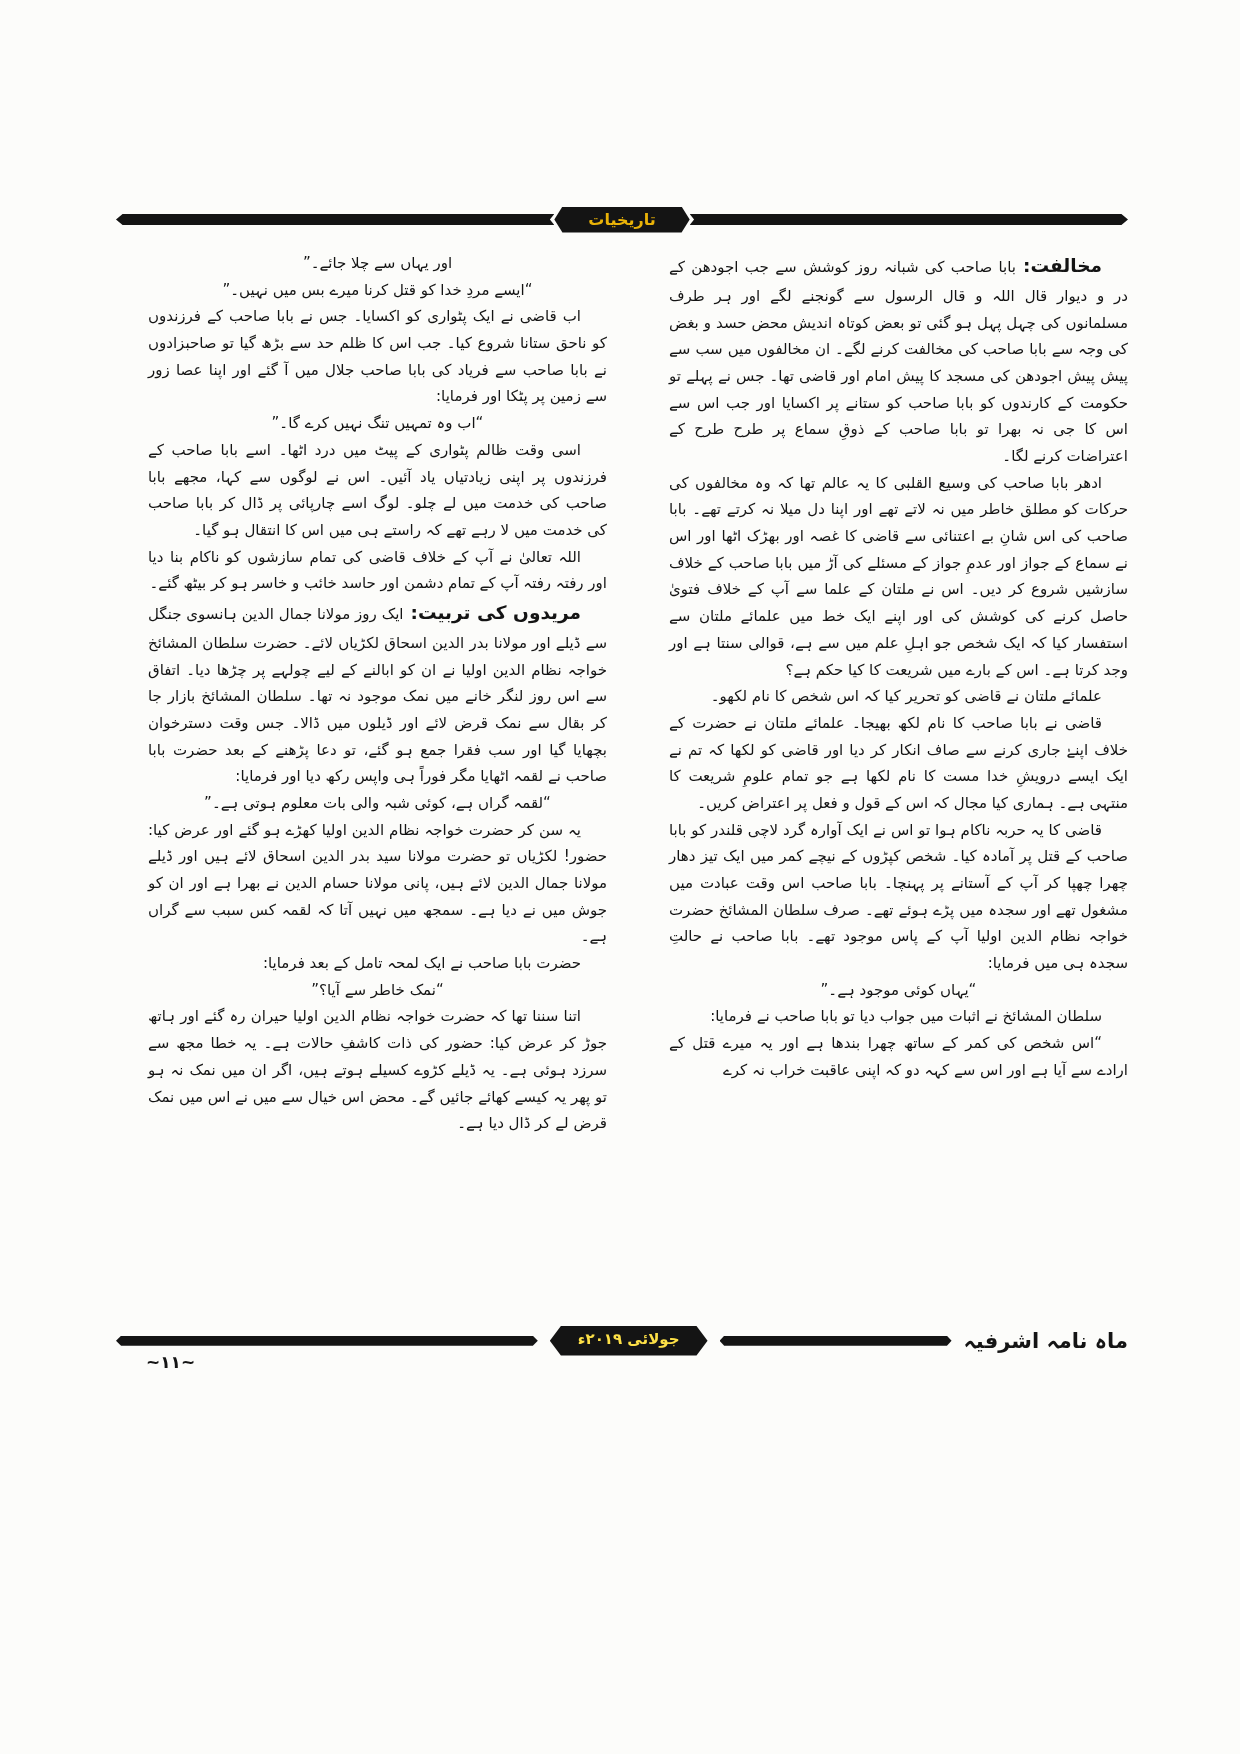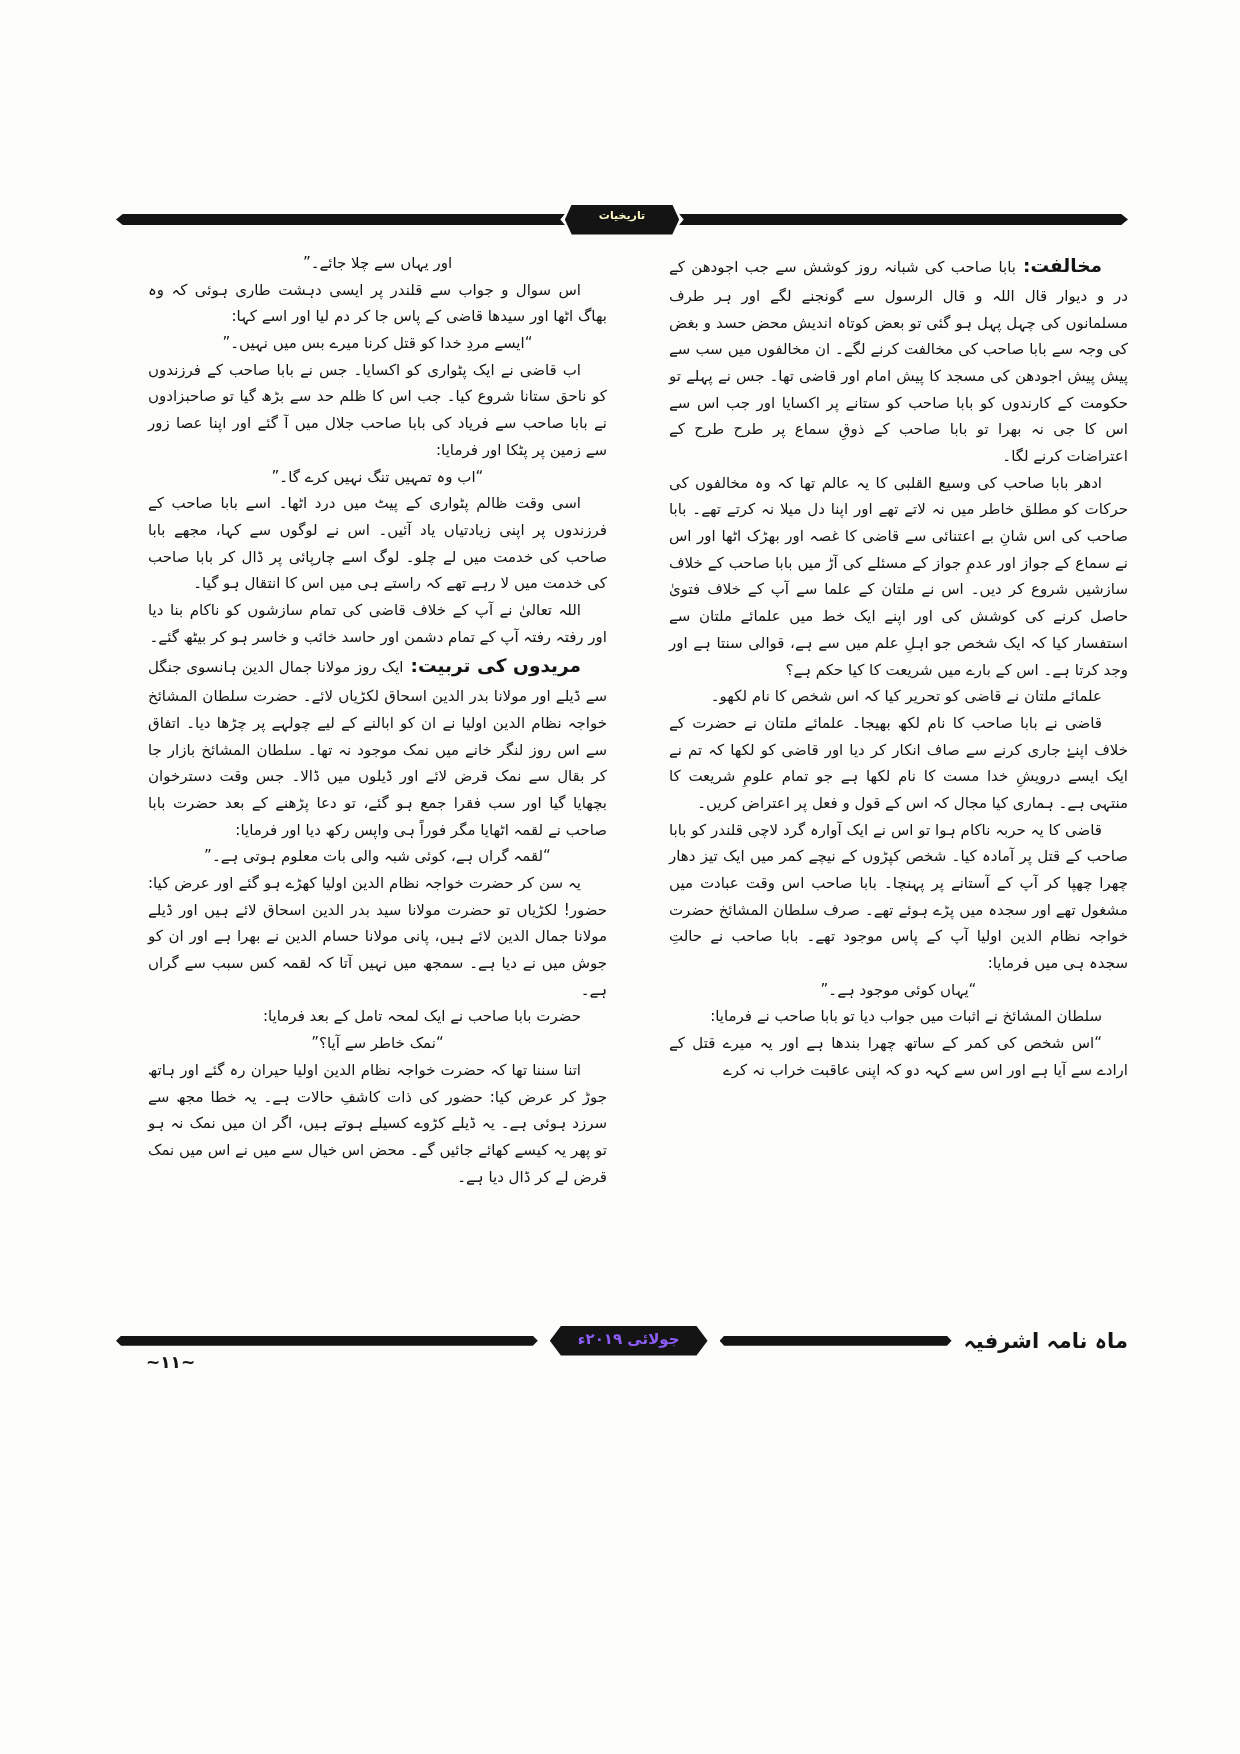--- a/index.html
+++ b/index.html
@@ -12,22 +12,22 @@
 
   
   .header-band {
     position:absolute; top:206px; right:112px; left:116px;
     display:flex; align-items:center; height:27px;
   }
   .band-side { flex:1; height:11px; background:#141414; }
   .band-side.outer-right { clip-path:polygon(0 0,98.5% 0,100% 50%,98.5% 100%,0 100%,1% 50%); }
   .band-side.outer-left  { clip-path:polygon(1.5% 0,100% 0,99% 50%,100% 100%,1.5% 100%,0 50%); }
   .band-title {
-    background:#141414; color:#fef9c3; font-size:11px; font-weight:bold;
-    line-height:1; padding:5px 34px 14px; white-space:nowrap; letter-spacing:.5px;
+    background:#141414; color:#eab308; font-size:16px; font-weight:bold;
+    line-height:1; padding:5px 34px 5px; white-space:nowrap; letter-spacing:.5px;
     clip-path:polygon(6% 0,94% 0,100% 50%,94% 100%,6% 100%,0 50%);
   }
 
   
   .columns {
     position:absolute; top:250px; right:112px; left:116px; bottom:432px;
     display:flex; gap:30px; overflow:hidden;
   }
   .column { flex:1; font-size:15px; line-height:1.78; text-align:justify;margin-left:32px; }
   .para  { text-indent:26px; }
@@ -37,21 +37,21 @@
   
   .footer {
     position:absolute; top:1326px; right:112px; left:116px;
     display:flex; align-items:center; gap:12px;
   }
   .footer-magazine { font-size:21px; font-weight:bold; white-space:nowrap; }
   .footer-bar { height:10px; background:#141414; }
   .footer-bar.bar-right { flex:0 0 232px; clip-path:polygon(2% 0,98% 0,100% 50%,98% 100%,2% 100%,0 50%); }
   .footer-bar.bar-left  { flex:1;          clip-path:polygon(1.2% 0,98.8% 0,100% 50%,98.8% 100%,1.2% 100%,0 50%); }
   .footer-date {
-    background:#141414; color:#8b5cf6; font-size:15px; font-weight:bold;
+    background:#141414; color:#fde047; font-size:15px; font-weight:bold;
     padding:4px 28px 6px; white-space:nowrap; line-height:1.3;
     clip-path:polygon(7% 0,93% 0,100% 50%,93% 100%,7% 100%,0 50%);
   }
   .page-number {
     position:absolute; top:1352px; left:146px;
     font-size:17px; font-weight:bold; direction:ltr;
   }
 </style>
 </head>
 <body>
@@ -72,21 +72,20 @@
       <p class="para">علمائے ملتان نے قاضی کو تحریر کیا کہ اس شخص کا نام لکھو۔</p>
       <p class="para">قاضی نے بابا صاحب کا نام لکھ بھیجا۔ علمائے ملتان نے حضرت کے خلاف اپنےٰ جاری کرنے سے صاف انکار کر دیا اور قاضی کو لکھا کہ تم نے ایک ایسے درویشِ خدا مست کا نام لکھا ہے جو تمام علومِ شریعت کا منتہی ہے۔ ہماری کیا مجال کہ اس کے قول و فعل پر اعتراض کریں۔</p>
       <p class="para">قاضی کا یہ حربہ ناکام ہوا تو اس نے ایک آوارہ گرد لاچی قلندر کو بابا صاحب کے قتل پر آمادہ کیا۔ شخص کپڑوں کے نیچے کمر میں ایک تیز دھار چھرا چھپا کر آپ کے آستانے پر پہنچا۔ بابا صاحب اس وقت عبادت میں مشغول تھے اور سجدہ میں پڑے ہوئے تھے۔ صرف سلطان المشائخ حضرت خواجہ نظام الدین اولیا آپ کے پاس موجود تھے۔ بابا صاحب نے حالتِ سجدہ ہی میں فرمایا:</p>
       <p class="para quote">“یہاں کوئی موجود ہے۔”</p>
       <p class="para">سلطان المشائخ نے اثبات میں جواب دیا تو بابا صاحب نے فرمایا:</p>
       <p class="para">“اس شخص کی کمر کے ساتھ چھرا بندھا ہے اور یہ میرے قتل کے ارادے سے آیا ہے اور اس سے کہہ دو کہ اپنی عاقبت خراب نہ کرے</p>
     </div>
 
     <div class="column">
       <p class="para quote">اور یہاں سے چلا جائے۔”</p>
-      <p class="para">اس سوال و جواب سے قلندر پر ایسی دہشت طاری ہوئی کہ وہ بھاگ اٹھا اور سیدھا قاضی کے پاس جا کر دم لیا اور اسے کہا:</p>
       <p class="para quote">“ایسے مردِ خدا کو قتل کرنا میرے بس میں نہیں۔”</p>
       <p class="para">اب قاضی نے ایک پٹواری کو اکسایا۔ جس نے بابا صاحب کے فرزندوں کو ناحق ستانا شروع کیا۔ جب اس کا ظلم حد سے بڑھ گیا تو صاحبزادوں نے بابا صاحب سے فریاد کی بابا صاحب جلال میں آ گئے اور اپنا عصا زور سے زمین پر پٹکا اور فرمایا:</p>
       <p class="para quote">“اب وہ تمہیں تنگ نہیں کرے گا۔”</p>
       <p class="para">اسی وقت ظالم پٹواری کے پیٹ میں درد اٹھا۔ اسے بابا صاحب کے فرزندوں پر اپنی زیادتیاں یاد آئیں۔ اس نے لوگوں سے کہا، مجھے بابا صاحب کی خدمت میں لے چلو۔ لوگ اسے چارپائی پر ڈال کر بابا صاحب کی خدمت میں لا رہے تھے کہ راستے ہی میں اس کا انتقال ہو گیا۔</p>
       <p class="para">اللہ تعالیٰ نے آپ کے خلاف قاضی کی تمام سازشوں کو ناکام بنا دیا اور رفتہ رفتہ آپ کے تمام دشمن اور حاسد خائب و خاسر ہو کر بیٹھ گئے۔</p>
       <p class="para"><strong class="lead">مریدوں کی تربیت:</strong><span>ایک روز مولانا جمال الدین ہانسوی جنگل سے ڈیلے اور مولانا بدر الدین اسحاق لکڑیاں لائے۔ حضرت سلطان المشائخ خواجہ نظام الدین اولیا نے ان کو ابالنے کے لیے چولہے پر چڑھا دیا۔ اتفاق سے اس روز لنگر خانے میں نمک موجود نہ تھا۔ سلطان المشائخ بازار جا کر بقال سے نمک قرض لائے اور ڈیلوں میں ڈالا۔ جس وقت دسترخوان بچھایا گیا اور سب فقرا جمع ہو گئے، تو دعا پڑھنے کے بعد حضرت بابا صاحب نے لقمہ اٹھایا مگر فوراً ہی واپس رکھ دیا اور فرمایا:</span></p>
       <p class="para quote">“لقمہ گراں ہے، کوئی شبہ والی بات معلوم ہوتی ہے۔”</p>
       <p class="para">یہ سن کر حضرت خواجہ نظام الدین اولیا کھڑے ہو گئے اور عرض کیا: حضور! لکڑیاں تو حضرت مولانا سید بدر الدین اسحاق لائے ہیں اور ڈیلے مولانا جمال الدین لائے ہیں، پانی مولانا حسام الدین نے بھرا ہے اور ان کو جوش میں نے دیا ہے۔ سمجھ میں نہیں آتا کہ لقمہ کس سبب سے گراں ہے۔</p>
       <p class="para">حضرت بابا صاحب نے ایک لمحہ تامل کے بعد فرمایا:</p>
       <p class="para quote">“نمک خاطر سے آیا؟”</p>

